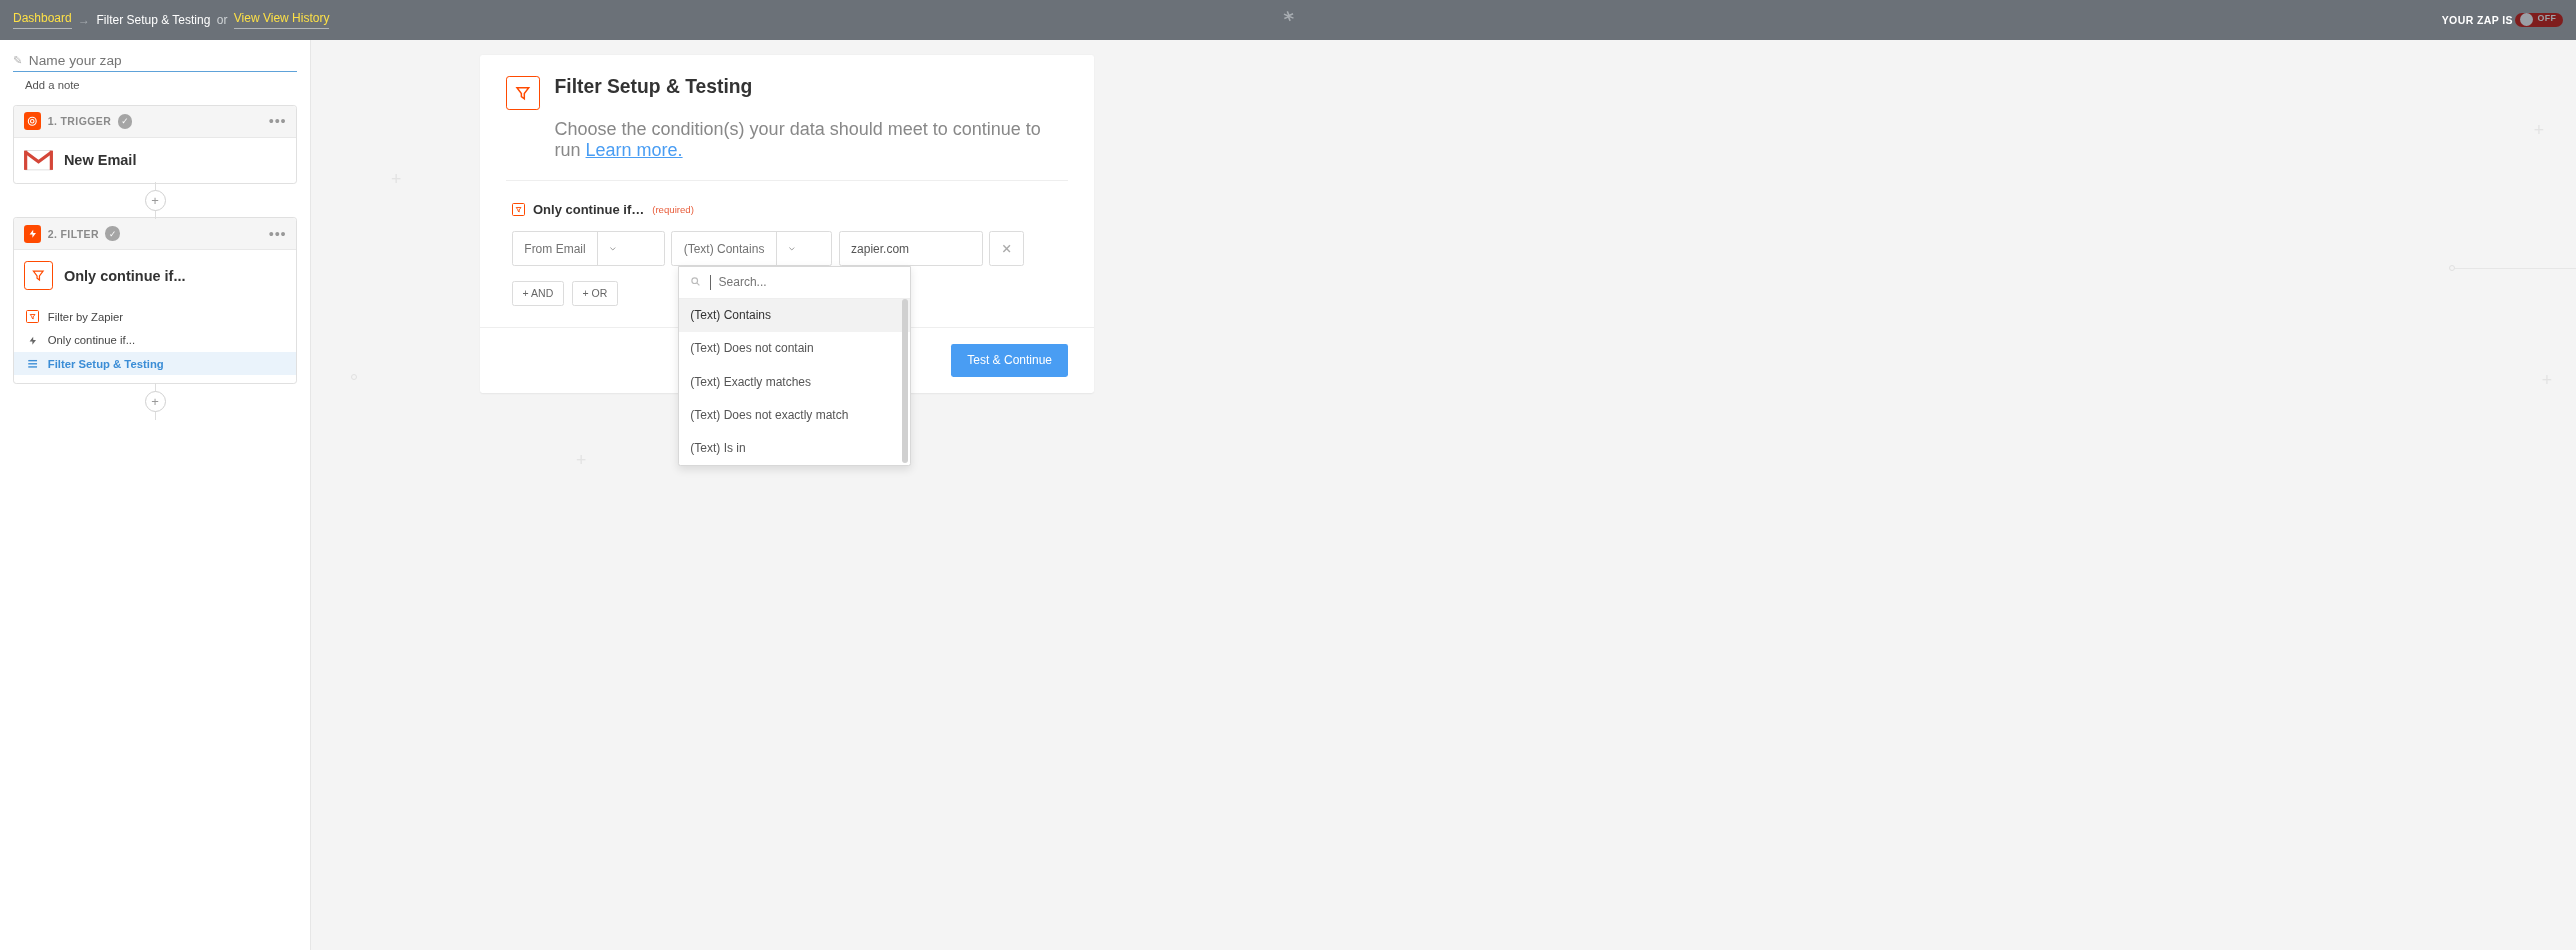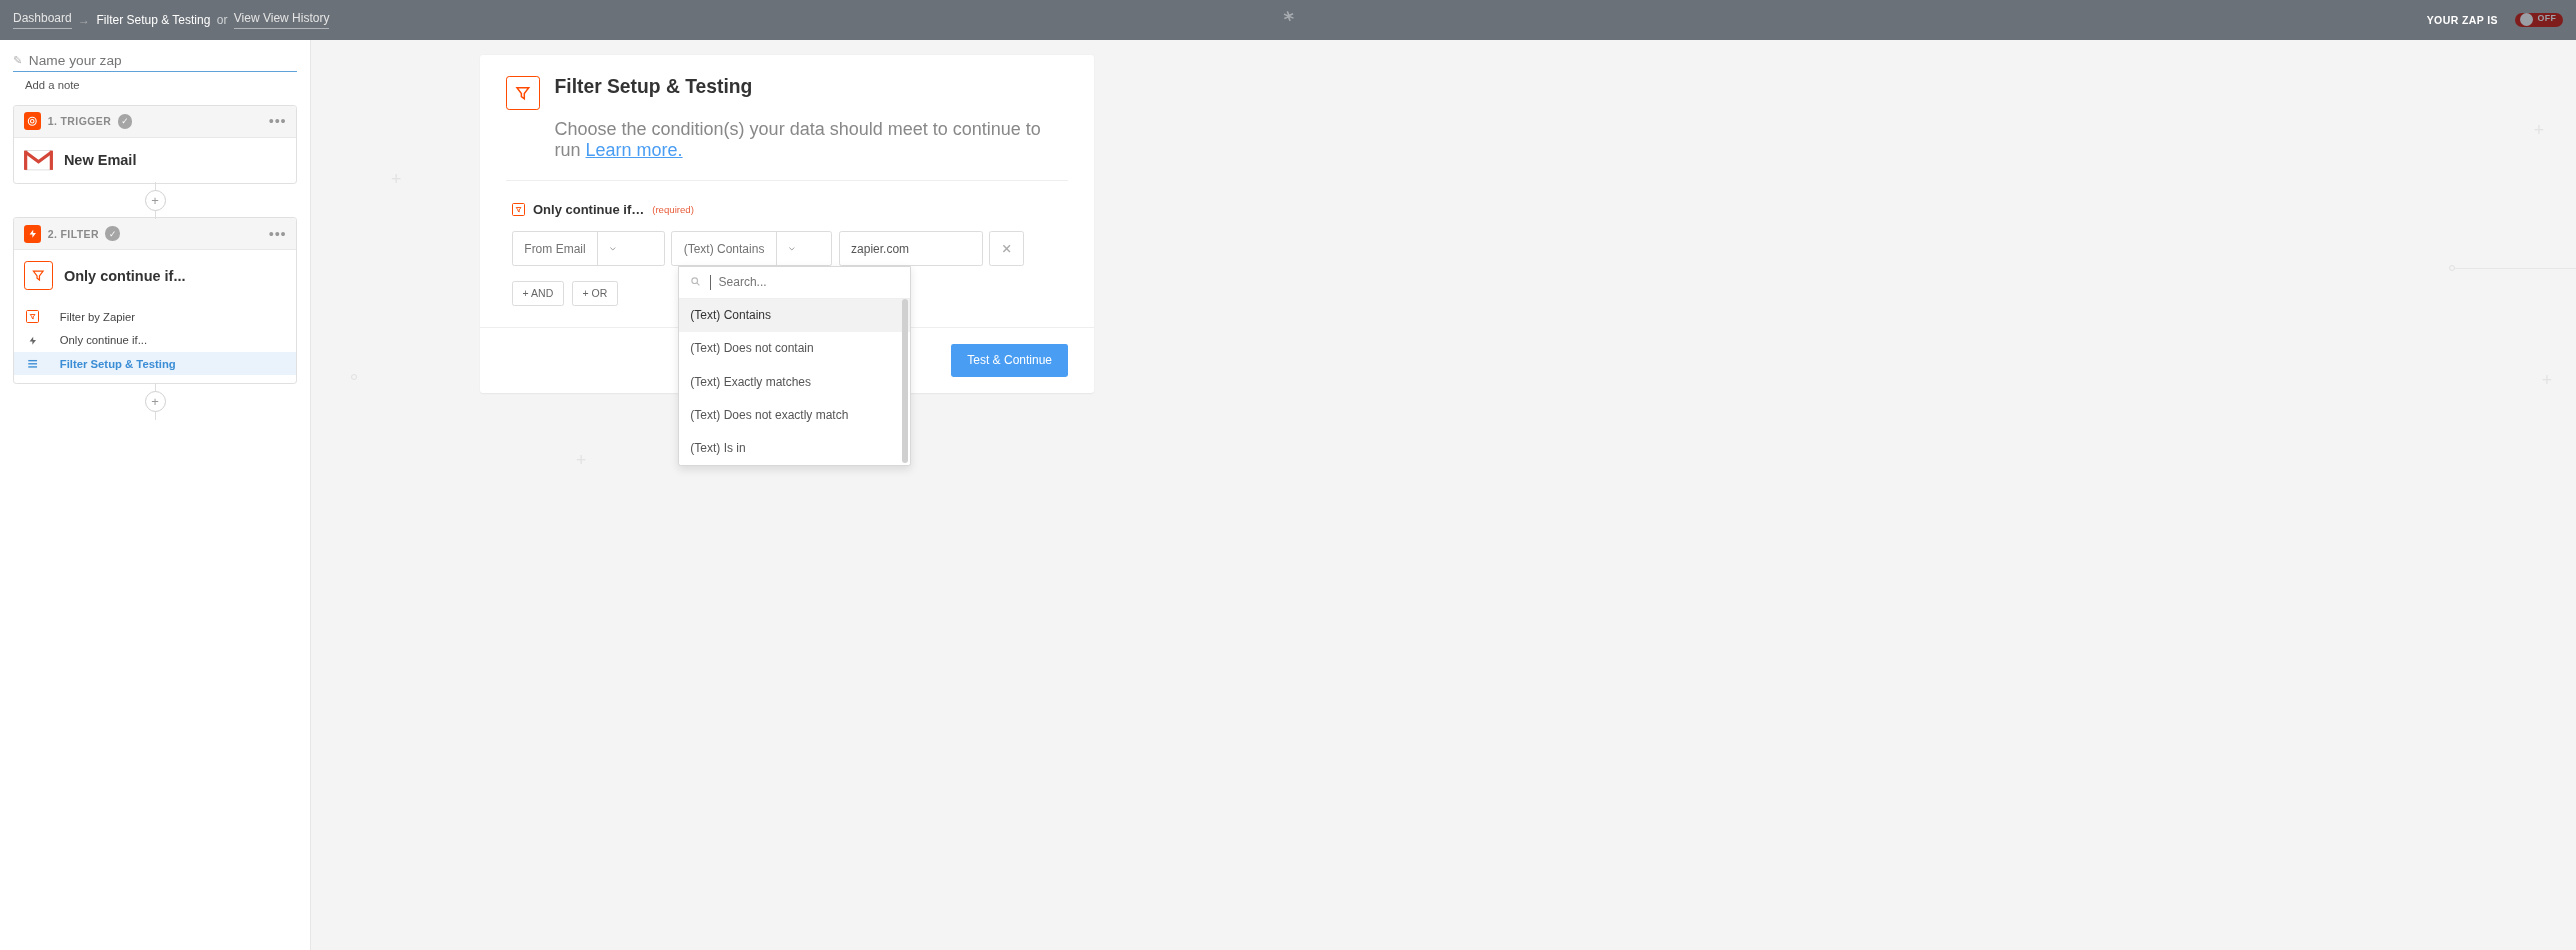--- a/index.html
+++ b/index.html
@@ -1,25 +1,25 @@
 <!DOCTYPE html>
 <html style="font-size:13px"><head>
 <meta charset="utf-8">
 <style>
 * { box-sizing: border-box; margin: 0; padding: 0; }
 body { font-family: -apple-system, BlinkMacSystemFont, "Segoe UI", Helvetica, Arial, sans-serif; background: #f4f4f4; color: #333; overflow: hidden; }
 
 .topbar { background: #6b7178; height: 40px; display: flex; align-items: center; padding: 0 13px; color: #d5d8db; font-size: 12px; position: relative; }
 .breadcrumb { display: flex; align-items: center; gap: 6.4px; }
-.breadcrumb a { color: #e5e5e5; text-decoration: none; border-bottom: 0.8px solid #b1b5b9; padding-bottom: 3px; }
+.breadcrumb a { color: #fde047; text-decoration: none; border-bottom: 0.8px solid #b1b5b9; padding-bottom: 3px; }
 .breadcrumb .arrow { color: #a9aeb3; }
 .breadcrumb .current { color: #fff; font-weight: 500; }
 .breadcrumb .or { color: #cfd3d6; }
 .logo-center { position: absolute; left: 50%; transform: translateX(-50%); color: #a8adb2; font-size: 17.7px; }
-.zap-status { margin-left: auto; display: flex; align-items: center; gap: 17px; font-weight: 700; letter-spacing: 0.4px; color: #fff; font-size: 10.5px; }
+.zap-status { margin-left: auto; display: flex; align-items: center; gap: 2px; font-weight: 700; letter-spacing: 0.4px; color: #fff; font-size: 10.5px; }
 .toggle { width: 48px; height: 14px; background: #7f1d1d; border-radius: 9.6px; display: flex; align-items: flex-start; padding: 0 4.8px; gap: 4.8px; }
 .toggle .knob { width: 13px; height: 13px; background: #9a9fa5; border-radius: 50%; }
 .toggle .off-text { color: #9da2a7; font-size: 8.8px; font-weight: 700; }
 
 .main { display: flex; height: calc(100vh - 40px); }
 .sidebar { width: 311px; background: #fff; border-right: 0.8px solid #e6e6e6; padding: 13px; display: flex; flex-direction: column; }
 .canvas { flex: 1; position: relative; background: #f4f4f4; overflow: hidden; }
 
 .zap-name { display: flex; align-items: center; border-bottom: 1.6px solid #5ea2d9; padding-bottom: 3.2px; margin-bottom: 6.4px; }
 .zap-name .pencil { color: #b6b6b6; margin-right: 6.4px; font-size: 11.3px; }
@@ -38,21 +38,21 @@
 .step-title { font-size: 14.5px; font-weight: 700; color: #333; }
 
 .connector { display: flex; justify-content: center; padding: 6.4px 0; position: relative; }
 .connector::before { content: ""; position: absolute; top: -1.6px; bottom: -1.6px; left: 50%; width: 0.8px; background: #ddd; z-index: 0; }
 .plus-circle { width: 21px; height: 21px; background: #fff; border: 0.8px solid #d0d0d0; border-radius: 50%; display: flex; align-items: center; justify-content: center; color: #999; font-size: 13px; z-index: 1; cursor: pointer; }
 
 .filter-icon-box { width: 29px; height: 29px; border: 1.2px solid #ff4a00; border-radius: 3.2px; display: flex; align-items: center; justify-content: center; }
 .filter-icon-box svg { width: 14.5px; height: 14.5px; }
 
 .substeps { padding: 3.2px 0 8px 0; }
-.substep { display: flex; align-items: center; gap: 20px; padding: 5.6px 11.3px; font-size: 11.3px; color: #444; cursor: pointer; }
+.substep { display: flex; align-items: center; gap: 8px; padding: 5.6px 11.3px; font-size: 11.3px; color: #444; cursor: pointer; }
 .substep.active { background: #eaf3fb; color: #3b8dd6; font-weight: 600; }
 .substep .icon { width: 14.5px; display: flex; justify-content: center; color: #888; font-size: 10.5px; }
 .substep.active .icon { color: #3b8dd6; }
 .sm-filter-box { width: 13px; height: 13px; border: 0.8px solid #ff4a00; border-radius: 1.6px; display: flex; align-items: center; justify-content: center; }
 .sm-filter-box svg { width: 7.2px; height: 7.2px; }
 
 
 .bg-plus { position: absolute; color: #e3e3e3; font-size: 17.7px; }
 .bg-dot { position: absolute; width: 6.4px; height: 6.4px; border: 1.2px solid #e0e0e0; border-radius: 50%; }
 .bg-line { position: absolute; height: 0.8px; background: #e6e6e6; }

